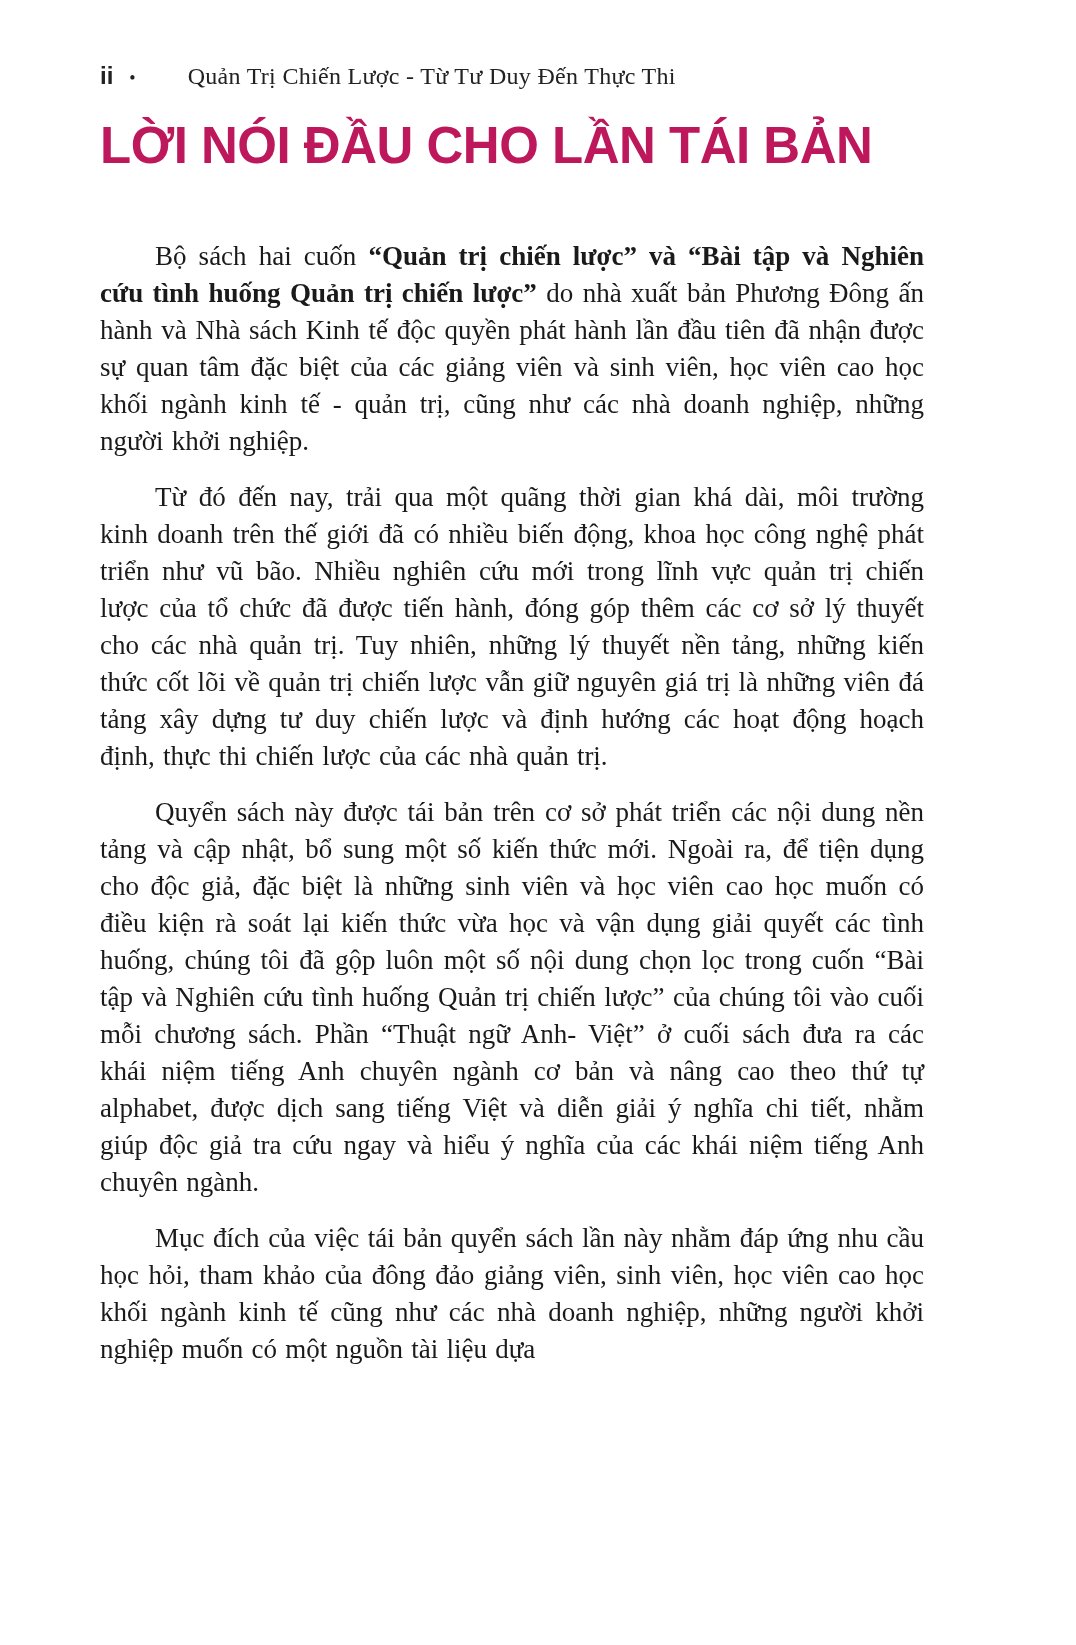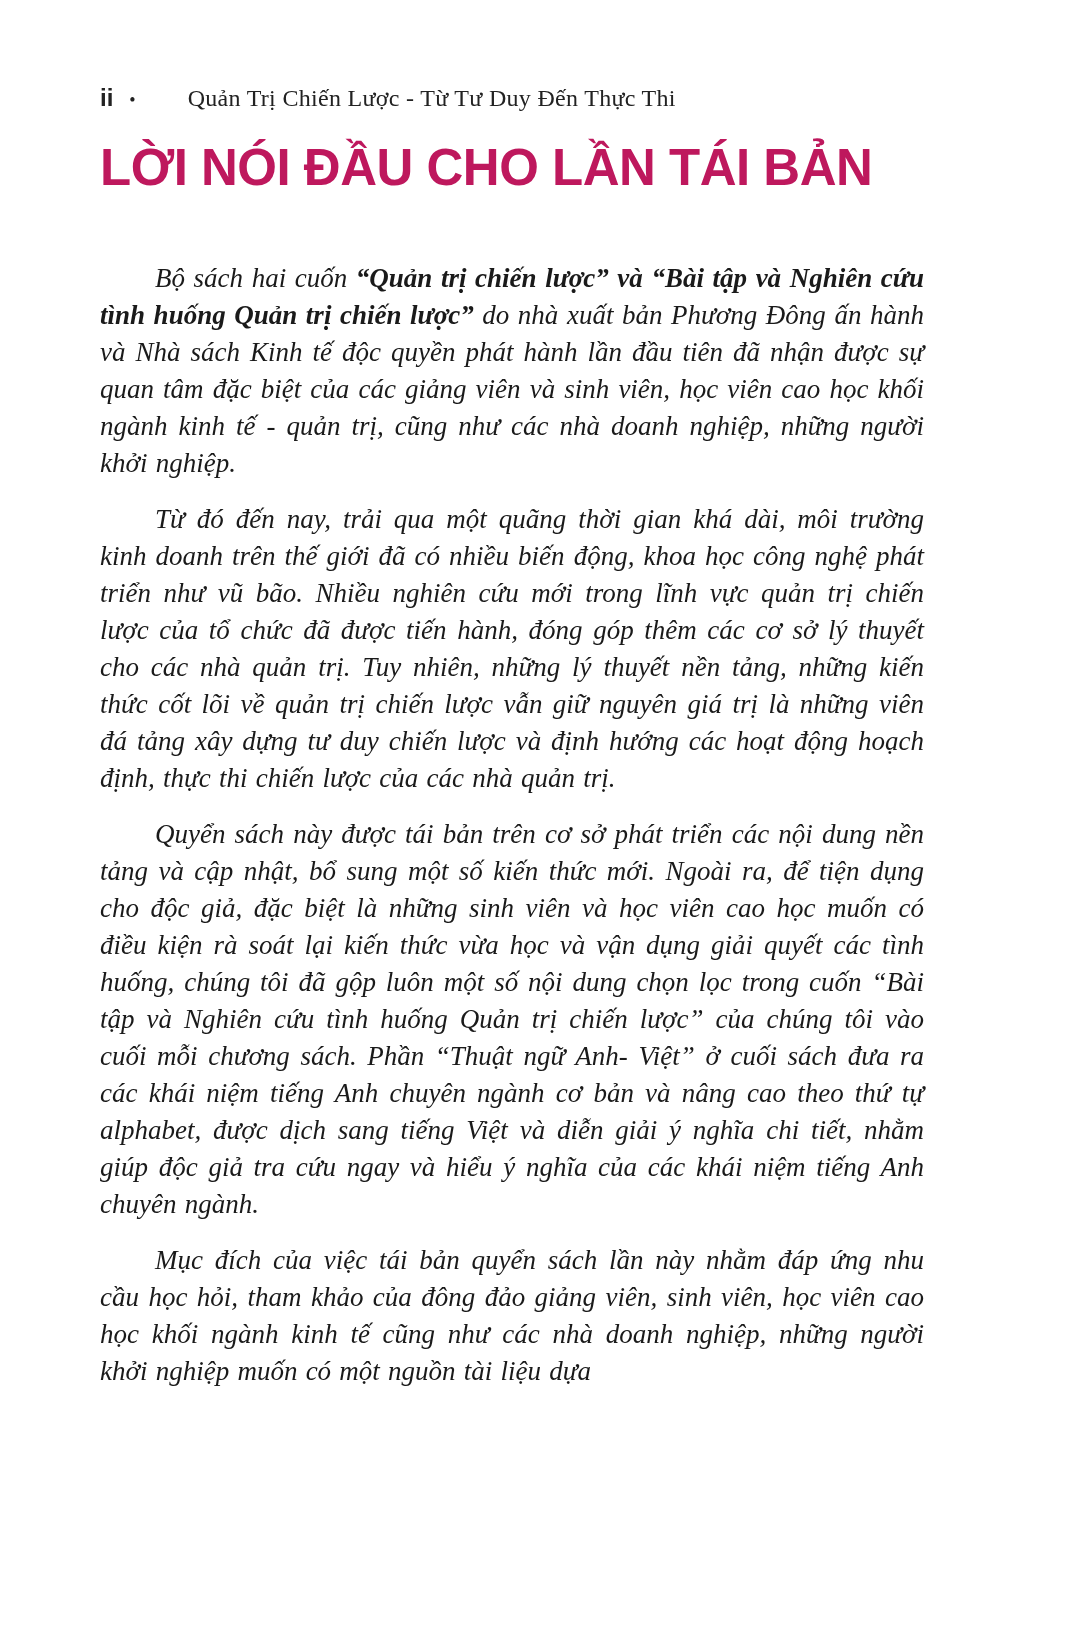--- a/index.html
+++ b/index.html
@@ -11,21 +11,21 @@
     width: 1076px;
     height: 1645px;
     overflow: hidden;
     font-family: "Liberation Serif", "DejaVu Serif", serif;
     color: #1a1a1a;
   }
   .page {
     box-sizing: border-box;
     width: 1076px;
     height: 1645px;
-    padding: 84px 152px 0 100px;
+    padding: 62px 152px 0 100px;
     background: #ffffff;
   }
   .running-header {
     display: flex;
     align-items: baseline;
     font-size: 24px;
     color: #222;
     margin: 0 0 28px 0;
   }
   .pagenum {
@@ -55,21 +55,20 @@
   }
   .body-text {
     font-size: 27px;
     line-height: 37px;
   }
   .para {
     margin: 8px 0 19px 0;
     text-align: justify;
     text-indent: 55px;
     word-spacing: 1.5px;
-    font-style: italic;
   }
   .para b {
     font-weight: 700;
   }
 </style>
 </head>
 <body>
 
 <div class="page">
 

